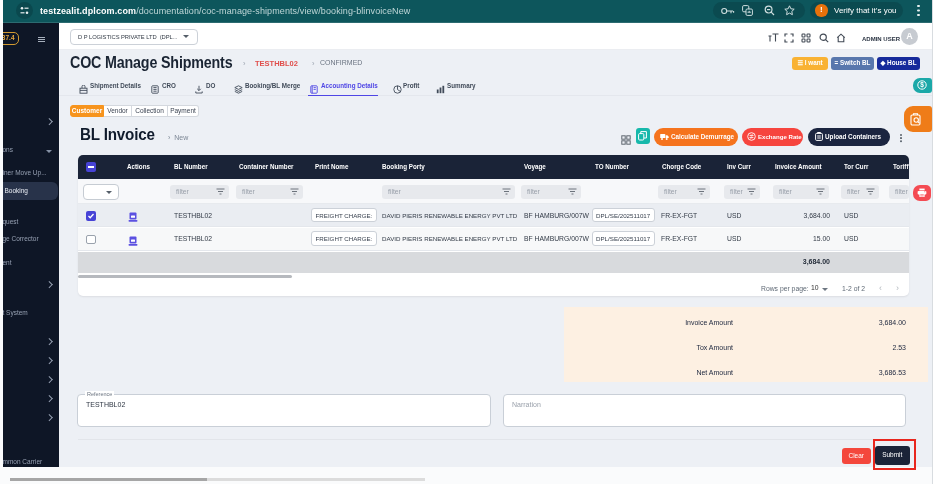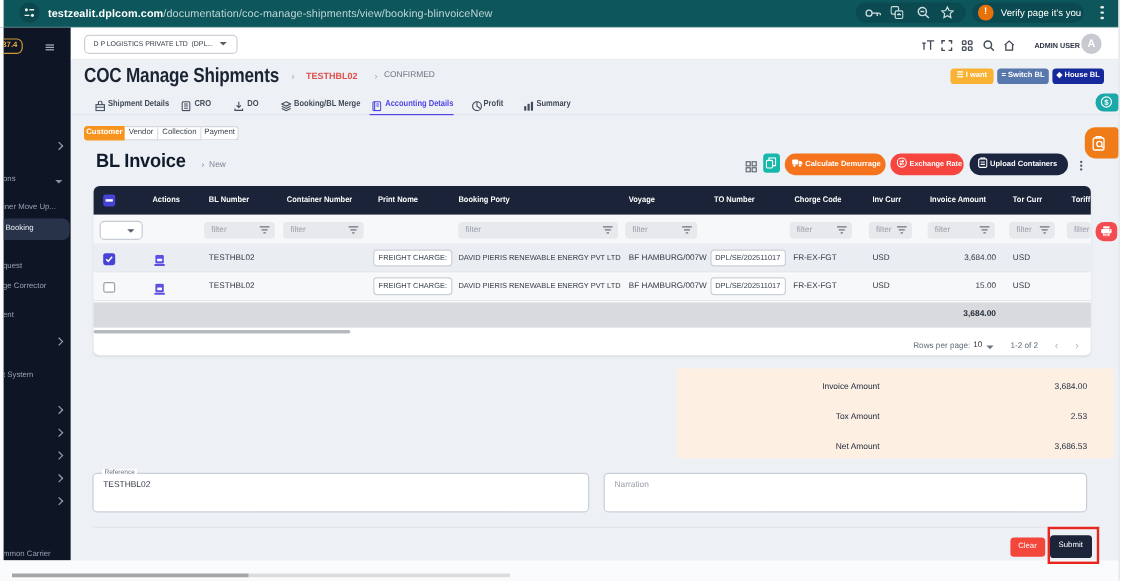--- a/index.html
+++ b/index.html
@@ -143,21 +143,21 @@
           <path d="M7.2,7.2 L10,10"></path>
           <path d="M3,4.6 h3.2"></path>
         </g>
       </svg>
     <svg width="11" height="11" viewBox="0 0 11 11" style="position:absolute;left:71px;top:3px;">
         <path d="M5.5,0.8 L6.9,3.8 L10.2,4.2 L7.8,6.4 L8.4,9.7 L5.5,8.1 L2.6,9.7 L3.2,6.4 L0.8,4.2 L4.1,3.8 Z" fill="none" stroke="#cfdedf" stroke-width="1"></path>
       </svg>
   </div>
   <div id="verifypill">
       <div class="circ">!</div>
-      <div class="txt">Verify page it’s you</div>
+      <div class="txt">Verify that it’s you</div>
     </div>
   <div style="position:absolute;left:917px;top:4.5px;width:2.6px;height:2.6px;border-radius:50%;background:#e6efef;box-shadow:0 4.5px 0 #e6efef, 0 9px 0 #e6efef;"></div>
 </div>
 
 <div id="rightstrip" class="abs"></div>
 
 <div id="sidebar" class="abs">
   <div id="vbadge">2.37.4</div>
   <div id="hamb">
       <div></div>

